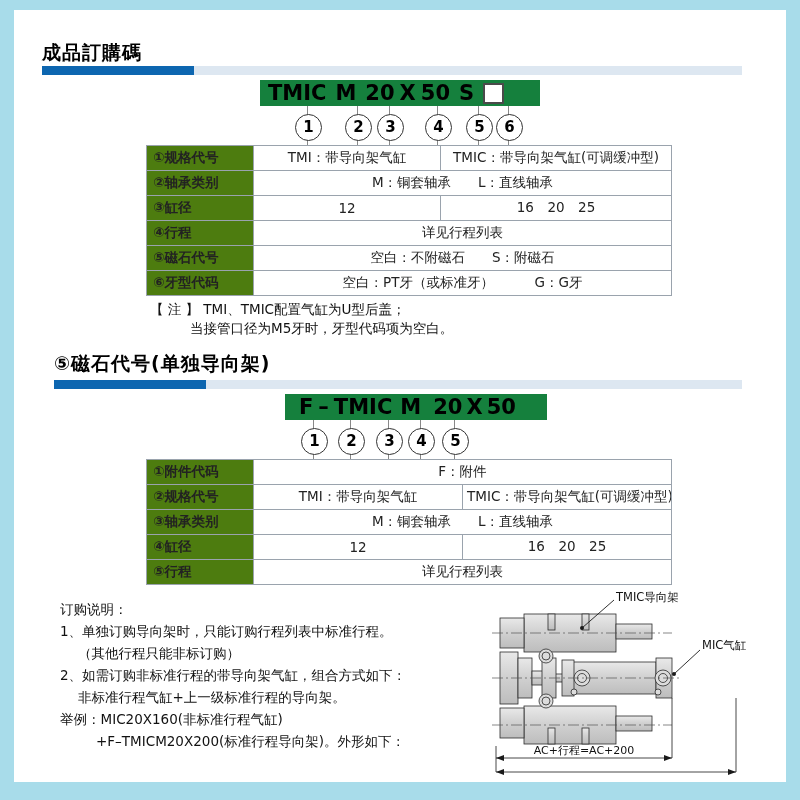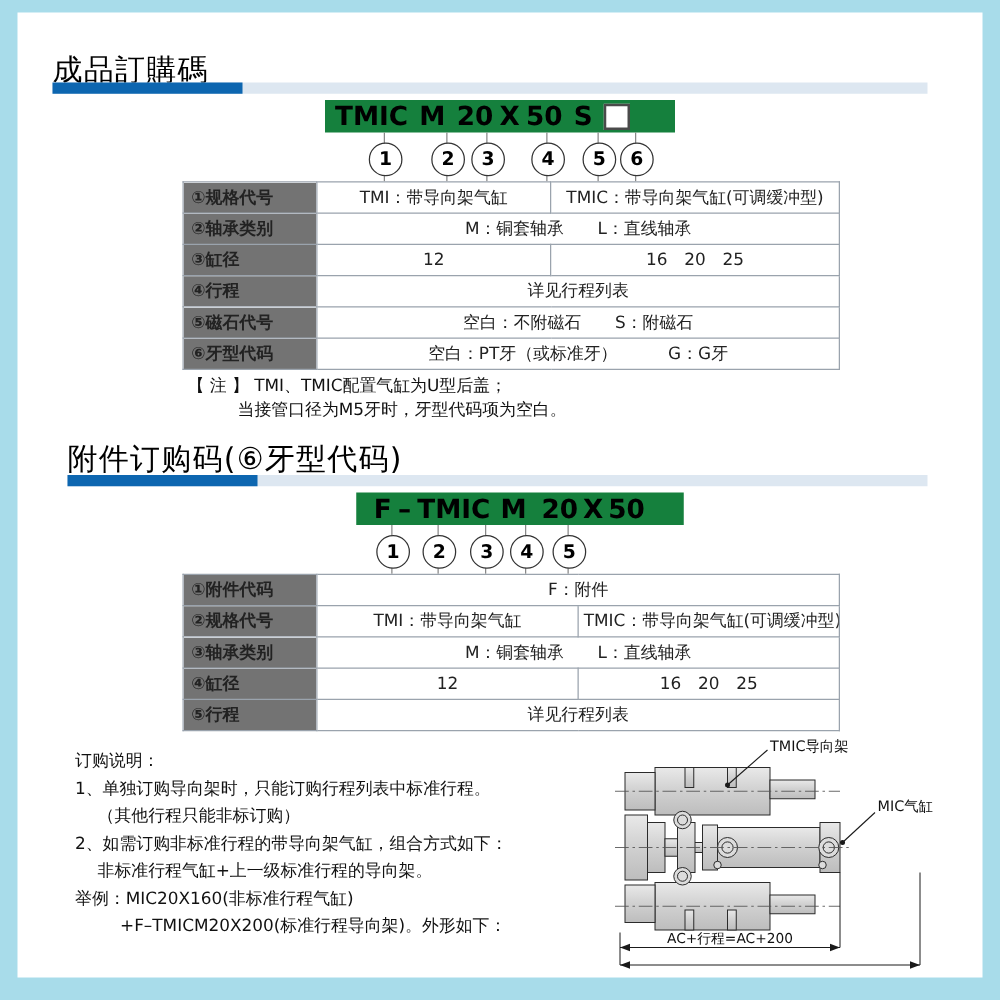--- a/index.html
+++ b/index.html
@@ -13,22 +13,22 @@
     position:absolute;
     left:14px;top:10px;
     width:772px;height:772px;
     background:#ffffff;
     overflow:hidden;
   }
 
   
   .sec-title{
     position:absolute;
-    font-size:24px;
-    font-weight:normal;
+    font-size:19px;
+    font-weight:bold;
     color:#000;
     letter-spacing:1px;
     white-space:nowrap;
   }
   .sec-bar{
     position:absolute;
     height:9px;
     background:#dde7f1;
   }
   .sec-bar::before{
@@ -90,21 +90,21 @@
     border:1px solid #9aa3ad;
     font-size:13.5px;
     color:#222;
     padding:1px 4px;
     height:22px;
     text-align:center;
     white-space:nowrap;
     overflow:hidden;
   }
   .spec td.lab{
-    background:#737373;
+    background:#4d7c0f;
     font-weight:bold;
     text-align:left;
     padding-left:6px;
     font-size:13.5px;
   }
 
   
   .note{
     position:absolute;
     font-size:13.5px;
@@ -207,21 +207,21 @@
       <td colspan="2">空白：PT牙（或标准牙）　　　G：G牙</td>
     </tr>
   </tbody>
     </table>
 
   <div class="note" style="left:136px;top:290px;">
     <span>【 注 】 TMI、TMIC配置气缸为U型后盖；</span>
     <span class="ind">当接管口径为M5牙时，牙型代码项为空白。</span>
   </div>
 
-  <div class="sec-title" style="left:40px;top:341px;">附件订购码(⑥牙型代码)</div>
+  <div class="sec-title" style="left:40px;top:341px;">⑤磁石代号(单独导向架)</div>
   <div class="sec-bar" style="left:40px;top:370px;width:688px;"></div>
 
   <div class="code-strip" style="left:271px;top:384px;width:248px;height:26px;padding-left:14px;gap:8px;">
     <span class="code-tok">F</span>
     <span class="code-tok" style="margin-left:-3px;">–</span>
     <span class="code-tok" style="margin-left:-3px;">TMIC</span>
     <span class="code-tok">M</span>
     <span class="code-tok" style="margin-left:4px;">20</span>
     <span class="code-tok" style="margin-left:-4px;">X</span>
     <span class="code-tok" style="margin-left:-4px;">50</span>

